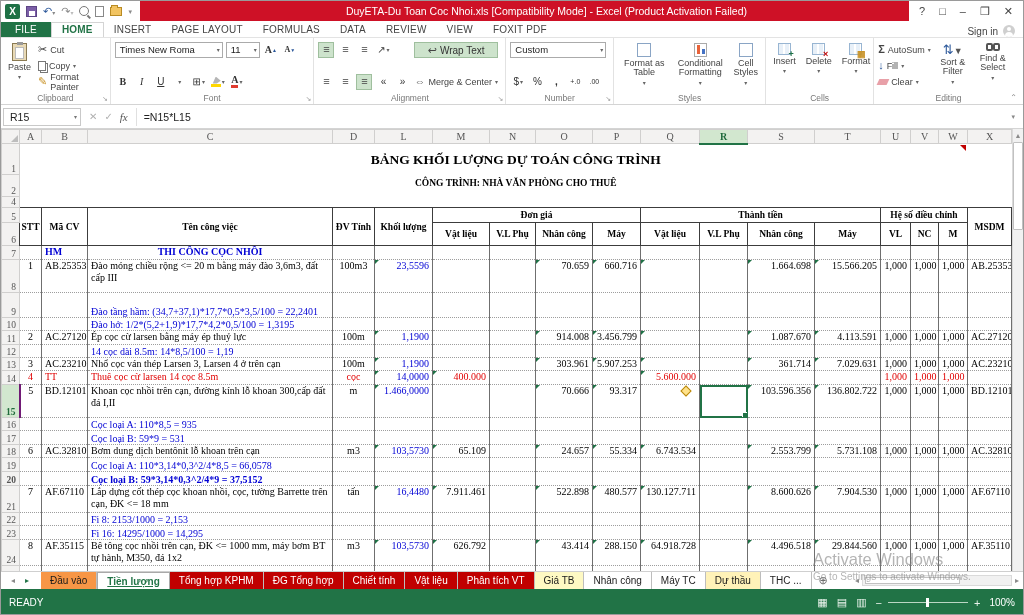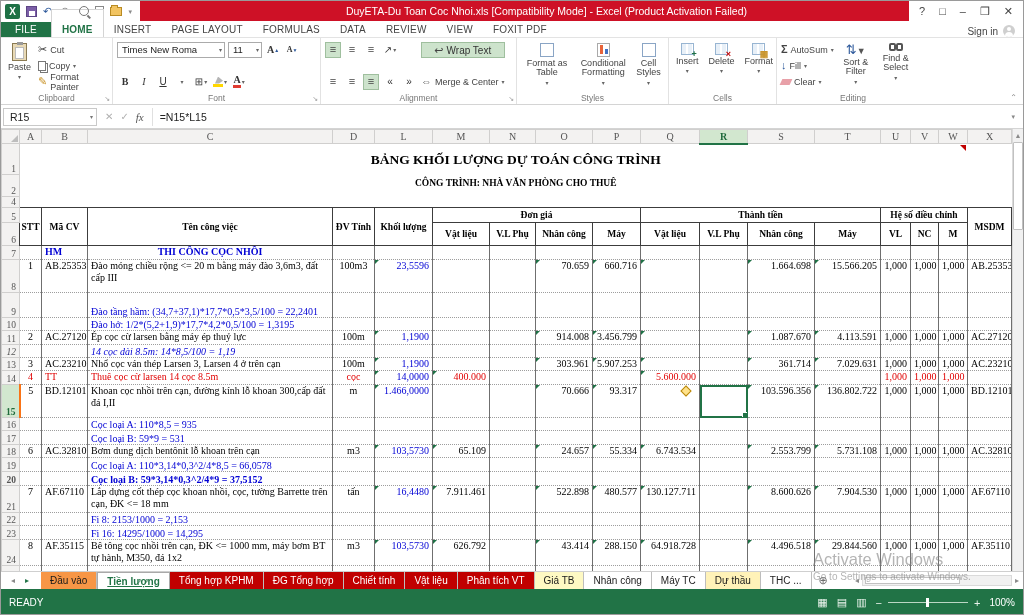--- a/index.html
+++ b/index.html
@@ -20,21 +20,21 @@
   .icon-folder { width:12px; height:9px; background:#F2C461; border:1px solid #B98B23; position:relative;}
   .icon-folder::before{content:""; position:absolute; top:-3px; left:0; width:5px; height:2px; background:#F2C461; border:1px solid #B98B23; border-bottom:none;}
   .icon-preview{ width:10px; height:10px; border:1px solid #777; border-radius:50%; position:relative;}
   .icon-preview::after{content:""; position:absolute; right:-3px; bottom:-2px; width:4px; height:1.5px; background:#777; transform:rotate(45deg);}
   .titletext { flex:1; height:20px; background:#CE1126; color:#fff; font-size:10.5px;
     display:flex; align-items:center; justify-content:center; white-space:nowrap; overflow:hidden;padding-left:44px;}
   .winbtns { display:flex; align-items:center; gap:14px; padding:0 10px; height:20px; color:#444; font-size:11px;}
 
   
   .menubar { height:17px; display:flex; align-items:flex-end; background:#fff; border-bottom:1px solid #e3e3e3; padding-left:0;}
-  .mtab { padding:14px 10px 2px; font-size:10px; color:#444; letter-spacing:.2px; }
+  .mtab { padding:1px 10px 2px; font-size:10px; color:#444; letter-spacing:.2px; }
   .mtab.filetab { background:#217346; color:#fff; padding:2px 14px; }
   .mtab.active { color:#217346; background:#fff; border:1px solid #d4d4d4; border-bottom:none; font-weight:bold;}
   .signin { margin-left:auto; display:flex; align-items:center; gap:5px; padding-right:8px; font-size:10px; color:#444;justify-content:center;}
   .person { width:12px; height:12px; border-radius:50%; background:#cfcfcf; position:relative; overflow:hidden;}
   .person::before{content:""; position:absolute; top:2px; left:4px; width:4px; height:4px; border-radius:50%; background:#fff;}
   .person::after{content:""; position:absolute; top:7px; left:2px; width:8px; height:5px; border-radius:4px 4px 0 0; background:#fff;}
 
   
   .ribbon { height:67px; background:#fff; border-bottom:1px solid #d4d4d4; display:flex; align-items:stretch; position:relative;}
   .rgroup { position:relative; border-right:1px solid #e2e2e2; padding:3px 4px 14px 4px; display:flex; gap:4px;}
@@ -60,42 +60,42 @@
     repeating-linear-gradient(to bottom,#dce8f5 0 3px,#fff 3px 6px);}
   .cficon { width:13px; height:14px; border:1px solid #aaa; position:relative; background:#fff;}
   .cficon::before{content:""; position:absolute; left:2px; bottom:2px; width:3px; height:9px; background:#E8633A;}
   .cficon::after{content:""; position:absolute; left:7px; bottom:2px; width:3px; height:5px; background:#4472C4;}
   .cellico { width:13px; height:12px; border:1px solid #98b5d2; background:repeating-linear-gradient(to right,#e8f0f8 0 4px,#fff 4px 6px); position:relative;}
   .cellico span{ position:absolute; right:-4px; bottom:-5px; font-size:9px; font-weight:bold; line-height:1;}
   .two { width:58px;}
 
   
   .fbar { height:24px; display:flex; align-items:center; background:#fff; border-bottom:1px solid #d4d4d4; padding:2px 2px;}
-  .namebox { width:94px; height:18px; border:1px solid #c9c9c9; display:flex; align-items:center;
+  .namebox { width:78px; height:18px; border:1px solid #c9c9c9; display:flex; align-items:center;
     font-size:10.5px; padding-left:6px; color:#222;}
   .namebox .arrow{ margin-left:auto; font-size:6px; color:#777; padding-right:3px;}
   .fbtns { display:flex; align-items:center; gap:7px; padding:0 8px; border-right:1px solid #e0e0e0; height:18px;}
   .fbtns .b { font-size:10px; color:#b0b0b0;}
   .fbtns .fx { font-family:"Liberation Serif",serif; font-style:italic; color:#555; font-size:11px;}
   .ftext { flex:1; font-size:10.5px; color:#222; padding-left:7px; font-family:"Liberation Sans",sans-serif;}
   .fchev { font-size:7px; color:#888; padding:0 6px;}
 
   
   .sheet { position:relative; height:442px; background:#fff; overflow:hidden; display:flex;}
   table.grid { border-collapse:collapse; table-layout:fixed; width:1010px; }
   table.grid td, table.grid th { overflow:hidden; }
   .colhead th { background:#F3F2F1; border:1px solid #D0CFCE; font-family:"Liberation Serif",serif;
     font-weight:normal; font-size:10px; color:#555; text-align:center; height:14px;}
   .colhead th.selcol { background:#D2E7CF; color:#1F6B3B; border-bottom:2px solid #217346; font-weight:bold;}
   .colhead th.corner { position:relative;}
   .colhead th.corner::after{ content:""; position:absolute; right:1px; bottom:1px;
     border-bottom:7px solid #bdbdbd; border-left:7px solid transparent;}
   td.gut { background:#F3F2F1; border:1px solid #D0CFCE; font-family:"Liberation Serif",serif;
     font-size:9.5px; color:#555; text-align:right; padding-right:3px; vertical-align:bottom;}
-  td.gut.selrow { background:#D2E7CF; color:#1F6B3B; border-right:2px solid #f97316; font-weight:bold;}
+  td.gut.selrow { background:#D2E7CF; color:#1F6B3B; border-right:2px solid #701a75; font-weight:bold;}
   td.plain { border:none; background:#fff; font-family:"Liberation Serif",serif; color:#000;}
   td.title { text-align:center; font-weight:bold; font-size:13.5px; vertical-align:middle;}
   td.subtitle { text-align:center; font-weight:bold; font-size:9.5px; vertical-align:top; padding-top:3px;}
   td.hcell { border:1px solid #3c3c3c; font-family:"Liberation Serif",serif; font-weight:bold;
     font-size:9.5px; text-align:center; vertical-align:middle; background:#fff; padding:0 1px;}
   td.cell { position:relative; border-right:1px solid #6f6f6f; border-left:1px solid #6f6f6f;
     border-bottom:1px dotted #9d9d9d; font-family:"Liberation Serif",serif; font-size:10px; color:#000;
     padding:0 3px; vertical-align:top; line-height:11.5px;}
   td.cell.ac{ text-align:center;} td.cell.ar{ text-align:right;} td.cell.al{ text-align:left;}
   td.cell.blue { color:#0000D4;}
@@ -290,20 +290,39 @@
         <div class="srow">
             <span class="aicon">⇔</span>
             <span>Merge &amp; Center</span>
             <span style="font-size:6px;color:#666">▾</span>
           </div>
       </div>
       <div class="glabel">Alignment</div>
       <span class="launcher">↘</span>
     </div>
 
+    <div class="rgroup" style="width:110px">
+      <div class="stack" style="width:100%">
+        <div class="srow">
+            <div class="combo" style="width:96px">
+              <span>Custom</span>
+              <span class="arrow">▾</span>
+            </div>
+          </div>
+        <div class="srow">
+          <span class="tbtn">$<span class="mini">▾</span></span>
+          <span class="tbtn">%</span>
+          <span class="tbtn" style="font-weight:bold">,</span>
+          <span class="tbtn" style="font-size:7px">+.0</span>
+          <span class="tbtn" style="font-size:7px">.00</span>
+        </div>
+      </div>
+      <div class="glabel">Number</div>
+      <span class="launcher">↘</span>
+    </div>
 
     <div class="rgroup" style="width:152px">
       <div class="bigbtn two">
         <span class="gridicon"></span>
         <span>Format as Table</span>
           <span style="font-size:6px;color:#666">▾</span>
       </div>
       <div class="bigbtn two">
         <span class="cficon"></span>
         <span>Conditional Formatting</span>
@@ -566,21 +585,21 @@
             <td class="cell ar tri">3.456.799</td>
             <td class="cell ar tri"></td>
             <td class="cell ar"></td>
             <td class="cell ar tri">1.087.670</td>
             <td class="cell ar tri">4.113.591</td>
             <td class="cell ar">1,000</td>
             <td class="cell ar">1,000</td>
             <td class="cell ar">1,000</td>
             <td class="cell al">AC.27120</td>
           </tr>
-          <tr style="height: 13px; font-style: italic;">
+          <tr style="height: 13px;">
             <td class="gut">12</td>
             <td class="cell ac"></td>
             <td class="cell al"></td>
             <td class="cell al blue vb">14 cọc dài 8.5m: 14*8,5/100 = 1,19</td>
             <td class="cell ac"></td>
             <td class="cell ar"></td>
             <td class="cell ar"></td>
             <td class="cell ar"></td>
             <td class="cell ar"></td>
             <td class="cell ar"></td>

